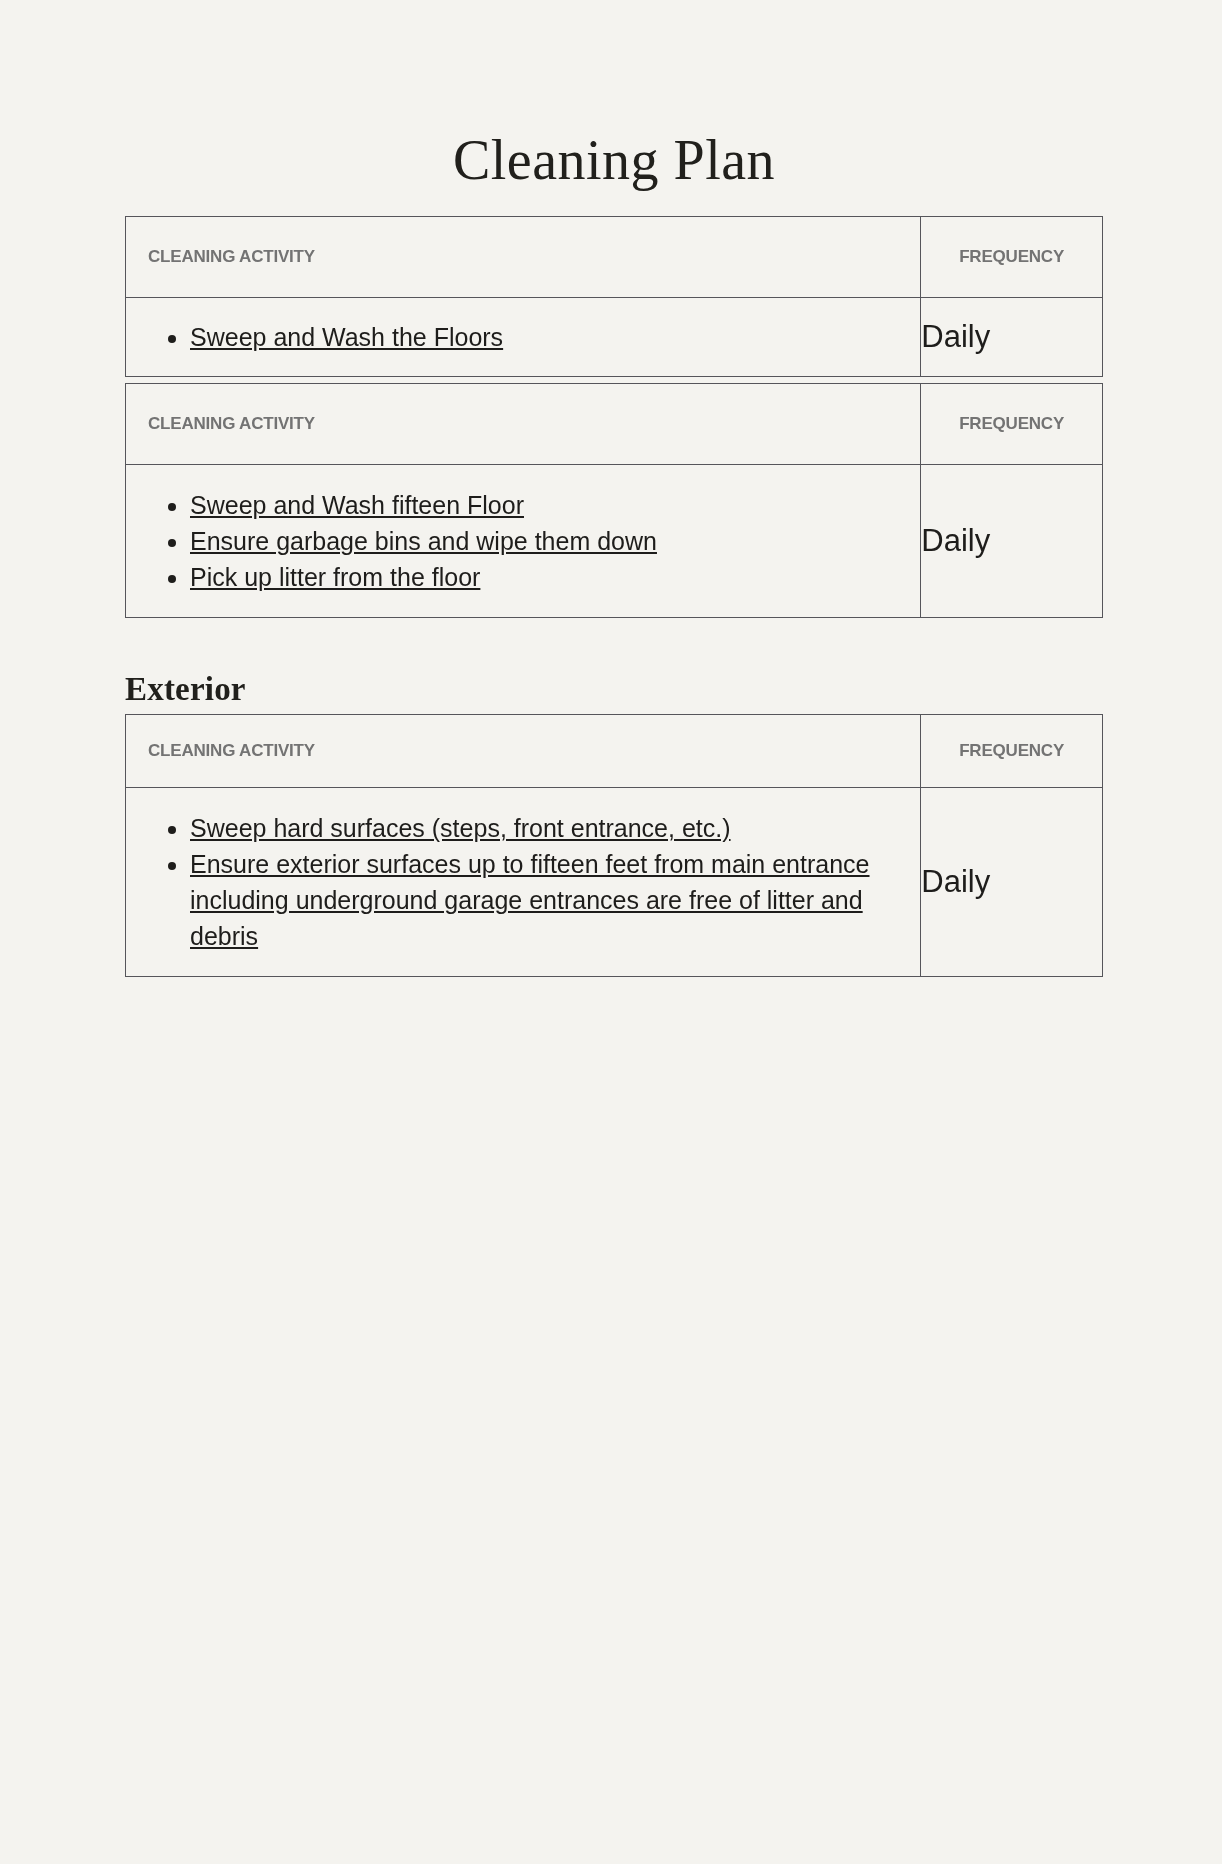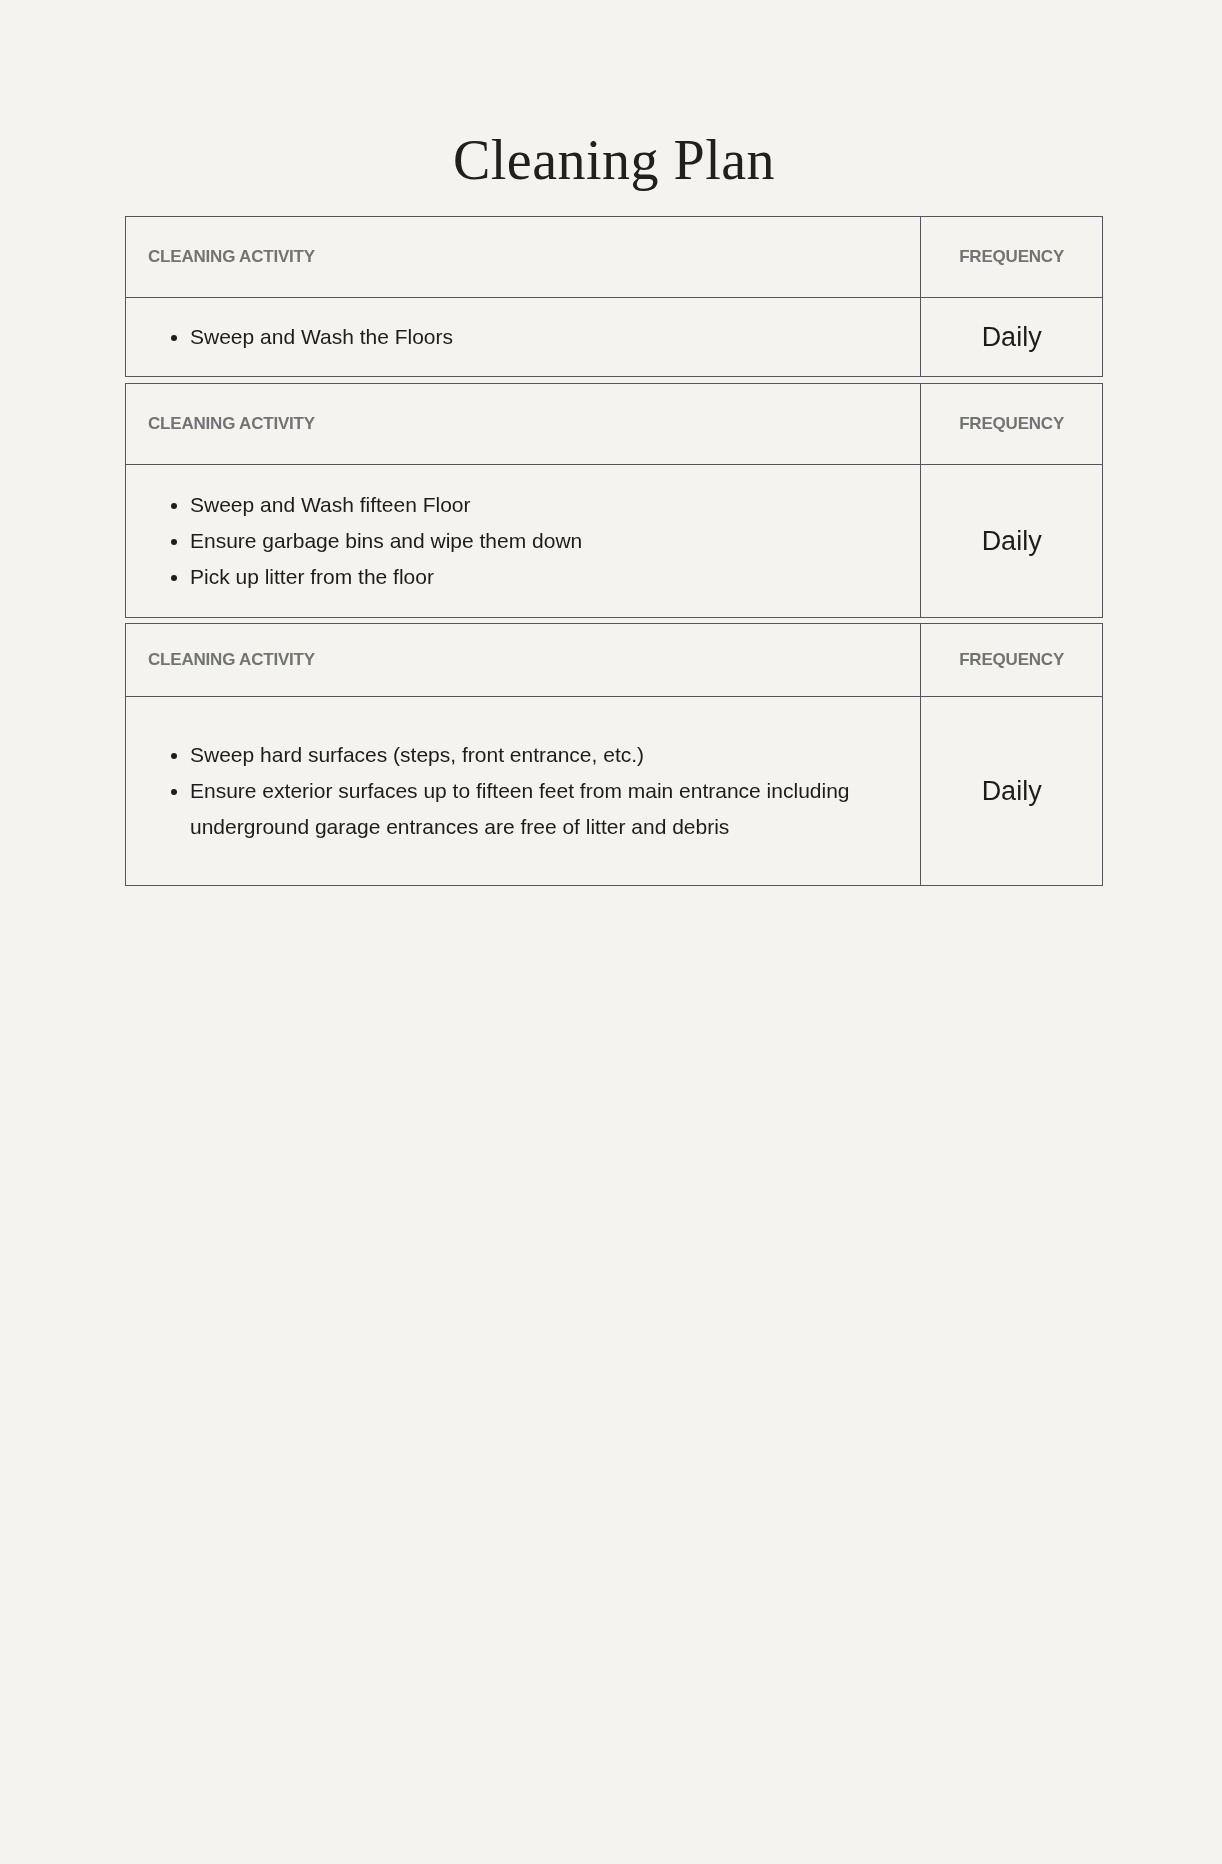--- a/index.html
+++ b/index.html
@@ -80,27 +80,28 @@
   .sec-2 td{height:153px;}
   .sec-3 td{height:189px;}
 
   td.activity-cell{padding:10px 20px 10px 0;}
   ul.activity-list{
     margin:0;
     padding-left:64px;
     list-style:disc outside;
   }
   ul.activity-list li{
-    font-size:21px;
+    font-size:25px;
     line-height:36px;
     color:var(--text);
+    text-decoration:underline;
   }
   td.frequency-cell{
-    text-align:center;
-    font-size:27px;
+    text-align:left;
+    font-size:31px;
     color:var(--text);
   }
 </style>
 </head>
 <body>
 
 <div class="doc">
 
   <h1 class="page-title">Cleaning Plan</h1>
 
@@ -150,20 +151,21 @@
               <li>Pick up litter from the floor</li>
             </ul>
           </td>
           <td class="frequency-cell">Daily</td>
         </tr>
       </tbody>
     </table>
   </section>
 
   <section class="sec-3">
+    <h2 class="section-heading third">Exterior</h2>
     <table class="cleaning-table">
       <colgroup>
           <col class="activity-col">
           <col class="frequency-col">
         </colgroup>
       <thead>
         <tr>
           <th class="activity-header">CLEANING ACTIVITY</th>
           <th class="frequency-header">FREQUENCY</th>
         </tr>

